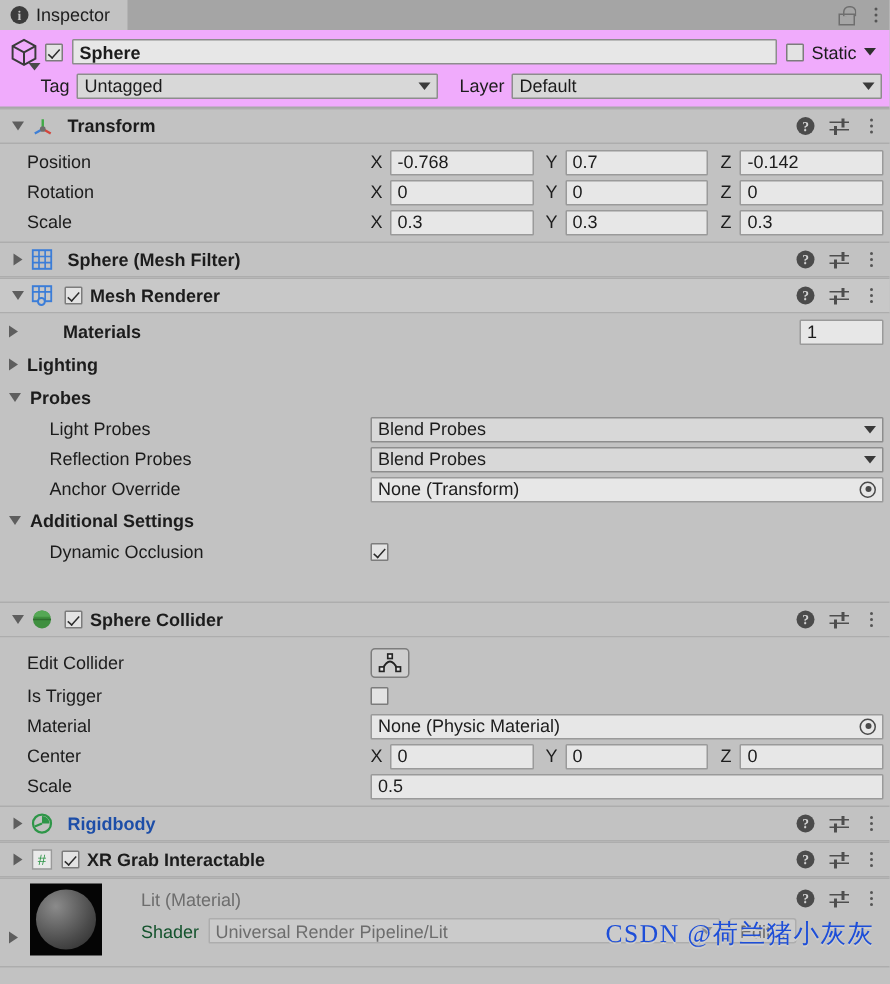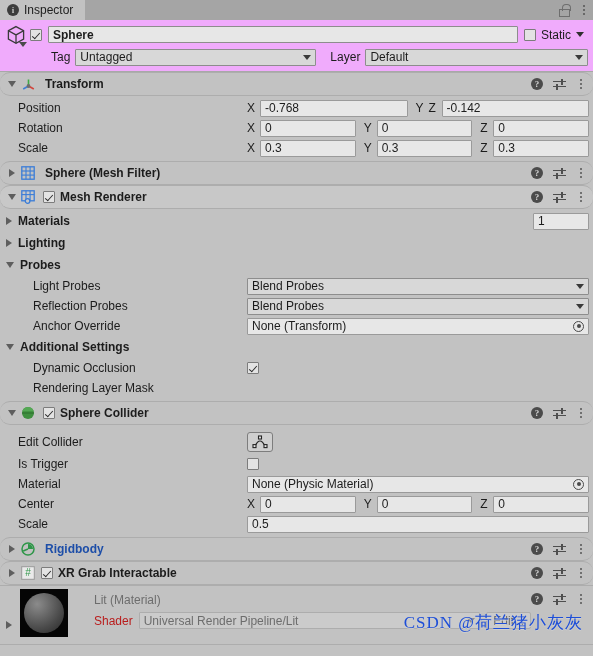--- a/index.html
+++ b/index.html
@@ -51,33 +51,33 @@
   }
   .name-field{
     flex:1;height:17px;margin:0 6px 0 6px;background:#e7e7e7;border:1px solid #8d8d8d;
     border-radius:1px;display:flex;align-items:center;padding:0 4px;
     font-weight:bold;font-size:12px;box-sizing:border-box;
   }
   .static-wrap{display:flex;align-items:center;gap:5px;padding-right:4px;}
   .static-label{font-size:12px;}
   .tri-d{width:0;height:0;border-left:4px solid transparent;border-right:4px solid transparent;border-top:5px solid #2f2f2f;}
 
-  .go-row2{display:flex;align-items:center;height:20px;padding:3px 5px 0 27px;gap:0;margin-left:24px;}
+  .go-row2{display:flex;align-items:center;height:20px;padding:3px 5px 0 27px;gap:0;}
   .fld-label{font-size:12px;padding-right:5px;white-space:nowrap;}
   .dropdown{
     height:17px;background:#d8d8d8;border:1px solid #8d8d8d;border-radius:1px;
     display:flex;align-items:center;justify-content:space-between;padding:0 4px;
     font-size:12px;box-sizing:border-box;
   }
   .dropdown .tri-d{border-top-color:#3a3a3a;}
 
   
   .comp-header{
     height:22px;background:#c2c2c2;display:flex;align-items:center;
-    border-top:1px solid #adadad;border-bottom:1px solid #adadad;padding:0 4px 0 6px;border-radius:10px;
+    border-top:1px solid #adadad;border-bottom:1px solid #adadad;padding:0 4px 0 6px;
   }
   .comp-header.sel{background:#c8c8c8;}
   .foldout{width:11px;flex:0 0 11px;display:flex;align-items:center;justify-content:center;}
   .tri-r{width:0;height:0;border-top:4.5px solid transparent;border-bottom:4.5px solid transparent;border-left:6px solid #5e5e5e;}
   .tri-dn{width:0;height:0;border-left:4.5px solid transparent;border-right:4.5px solid transparent;border-top:6px solid #5e5e5e;}
   .comp-icon{width:16px;height:16px;flex:0 0 16px;margin:0 4px 0 3px;display:flex;align-items:center;justify-content:center;}
   .comp-title{font-weight:bold;font-size:12px;margin-left:5px;white-space:nowrap;}
   .comp-title.link{color:#1d4ea8;}
   .comp-right{margin-left:auto;display:flex;align-items:center;gap:10px;padding-right:3px;}
   .help-icon{
@@ -127,21 +127,21 @@
   .matblock{display:flex;padding:3px 4px 0 6px;background:#c2c2c2;border-top:1px solid #adadad;height:64px;box-sizing:border-box;}
   .mat-fold{width:12px;display:flex;align-items:flex-end;padding-bottom:20px;}
   .mat-thumb{width:48px;height:48px;background:#050505;flex:0 0 48px;margin-left:2px;display:flex;align-items:center;justify-content:center;}
   .mat-sphere{
     width:40px;height:40px;border-radius:50%;
     background:radial-gradient(circle at 33% 28%, #8b8b8b 0%, #6e6e6e 28%, #4a4a4a 62%, #262626 100%);
   }
   .mat-right{flex:1;padding-left:26px;}
   .mat-title{font-size:12px;color:#6d6d6d;height:22px;display:flex;align-items:center;}
   .mat-shader-row{display:flex;align-items:center;height:19px;gap:6px;}
-  .mat-shader-label{font-size:12px;color:#b91c1c;}
+  .mat-shader-label{font-size:12px;color:#14532d;}
   .shader-dd{
     flex:1;height:17px;background:#cbcbcb;border:1px solid #adadad;border-radius:1px;
     display:flex;align-items:center;justify-content:space-between;padding:0 4px;
     font-size:12px;color:#6d6d6d;box-sizing:border-box;
   }
   .shader-dd .tri-d{border-top-color:#8e8e8e;}
   .editbtn{
     height:17px;background:#cbcbcb;border:1px solid #adadad;border-radius:2px;
     display:flex;align-items:center;padding:0 6px;font-size:12px;color:#6d6d6d;box-sizing:border-box;
   }
@@ -241,20 +241,23 @@
 
   <div class="body-block">
     <div class="row">
       <span class="lbl">Position</span>
       <span class="vec">
         <span class="ax">X</span>
         <span class="txtfield">
             <span>-0.768</span>
           </span>
         <span class="ax">Y</span>
+        <span class="txtfield">
+            <span>0.7</span>
+          </span>
         <span class="ax">Z</span>
         <span class="txtfield">
             <span>-0.142</span>
           </span>
       </span>
     </div>
     <div class="row">
       <span class="lbl">Rotation</span>
       <span class="vec">
         <span class="ax">X</span>
@@ -345,21 +348,21 @@
         </span>
       <span class="kebab">
           <i></i>
           <i></i>
           <i></i>
         </span>
     </span>
   </div>
 
   <div class="body-block" style="padding-top:1px;">
-    <div class="foldrow" style="height:22px;">
+    <div class="foldrow" style="height:22px;gap:24px;">
       <span class="tri-r"></span>
       <span class="t">Materials</span>
       <span style="margin-left:auto;margin-right:4px;">
         <span class="txtfield" style="width:56px;display:inline-flex;">
           <span>1</span>
         </span>
       </span>
     </div>
     <div class="foldrow">
       <span class="tri-r"></span>
@@ -394,21 +397,20 @@
 
     <div class="foldrow">
       <span class="tri-dn"></span>
       <span class="t">Additional Settings</span>
     </div>
     <div class="row">
       <span class="lbl ind2">Dynamic Occlusion</span>
       <span class="chk on"></span>
     </div>
     <div class="row">
-      <span class="lbl ind2">Rendering Layer Mask</span>
     </div>
   </div>
 
   <div class="comp-header">
     <span class="foldout">
         <span class="tri-dn"></span>
       </span>
     <span class="comp-icon">
       <svg width="14" height="14" viewBox="0 0 14 14">
         <circle cx="7" cy="7" r="6" fill="#3f8f3f"></circle>

